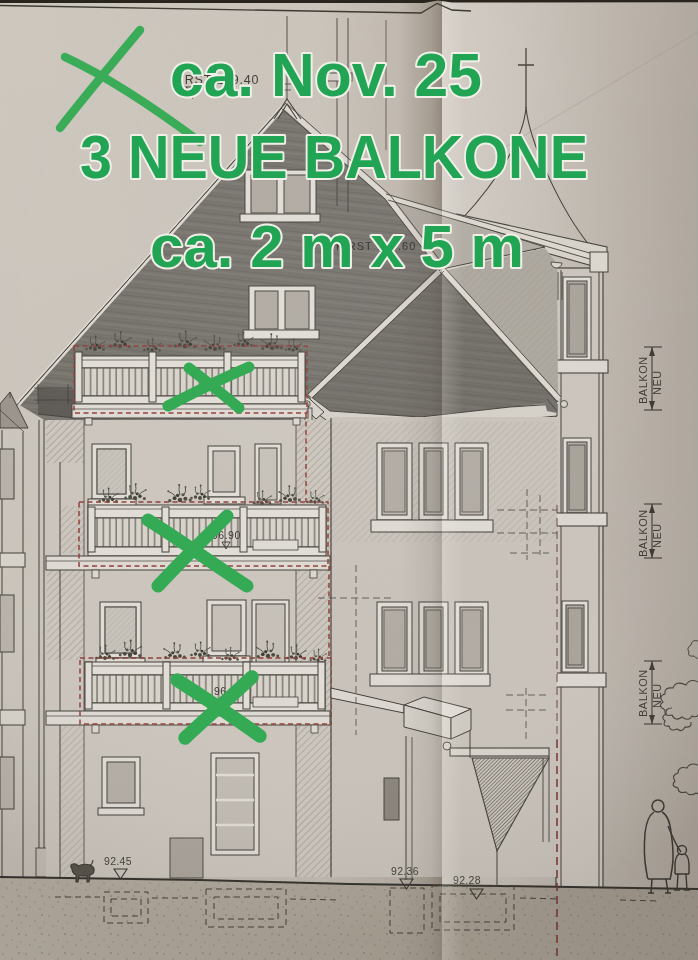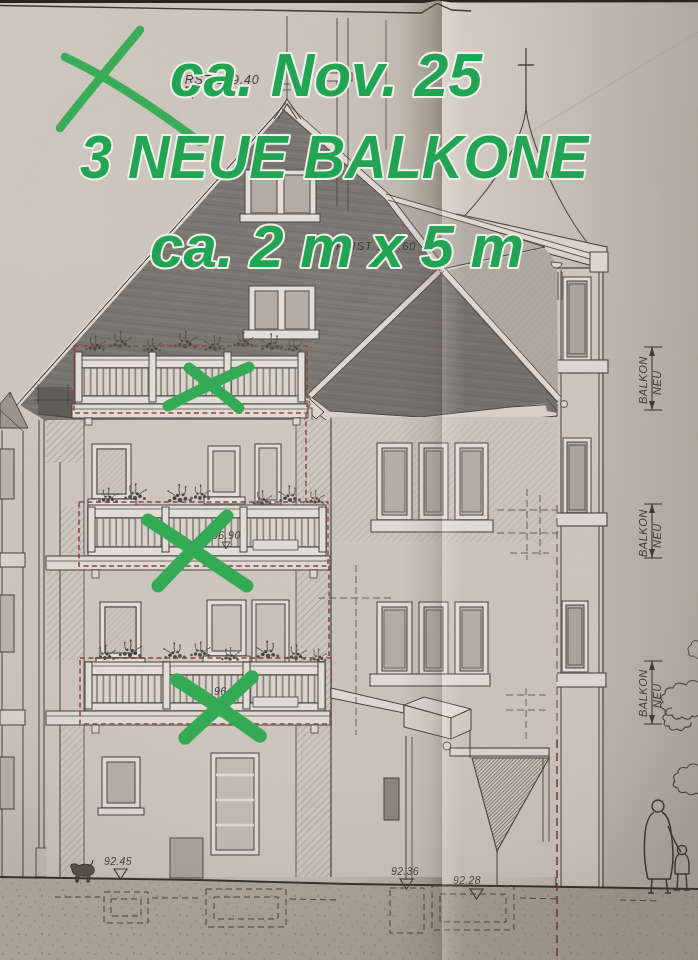--- a/index.html
+++ b/index.html
@@ -1,16 +1,16 @@
 <!DOCTYPE html>
 <html><head>
 <meta charset="utf-8">
 <style>
 html,body{margin:0;padding:0;background:#222;}
-#page{width:698px;height:960px;overflow:hidden;position:relative;font-family:"Liberation Sans",sans-serif;font-style:italic;}
+#page{width:698px;height:960px;overflow:hidden;position:relative;font-family:"Liberation Sans",sans-serif;}
 svg{display:block;}
 </style>
 </head>
 <body>
 <div id="page">
 <svg width="698" height="960" viewBox="0 0 698 960">
 <defs>
   <linearGradient id="gL" x1="0" y1="0" x2="442" y2="0" gradientUnits="userSpaceOnUse">
     <stop offset="0" stop-color="#cfc9c0"></stop>
     <stop offset="0.72" stop-color="#ccc5bc"></stop>

